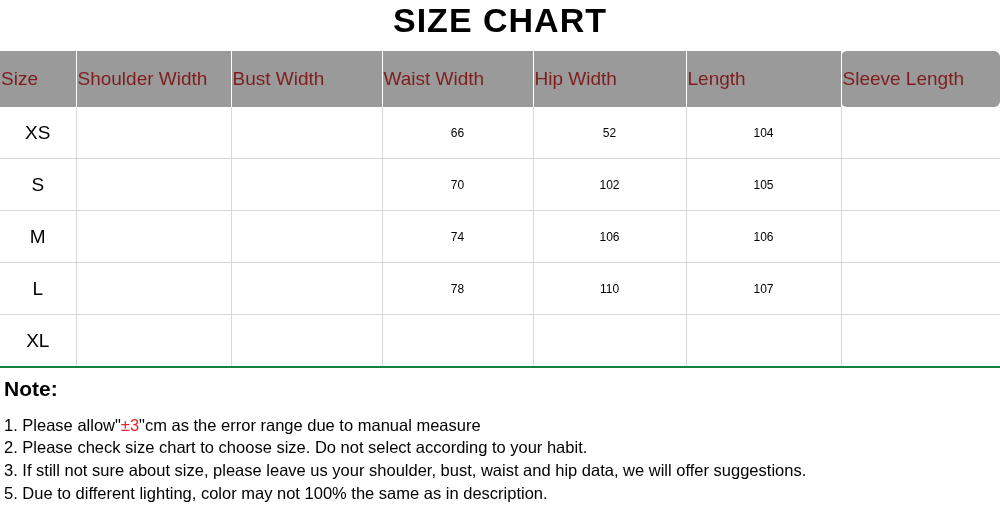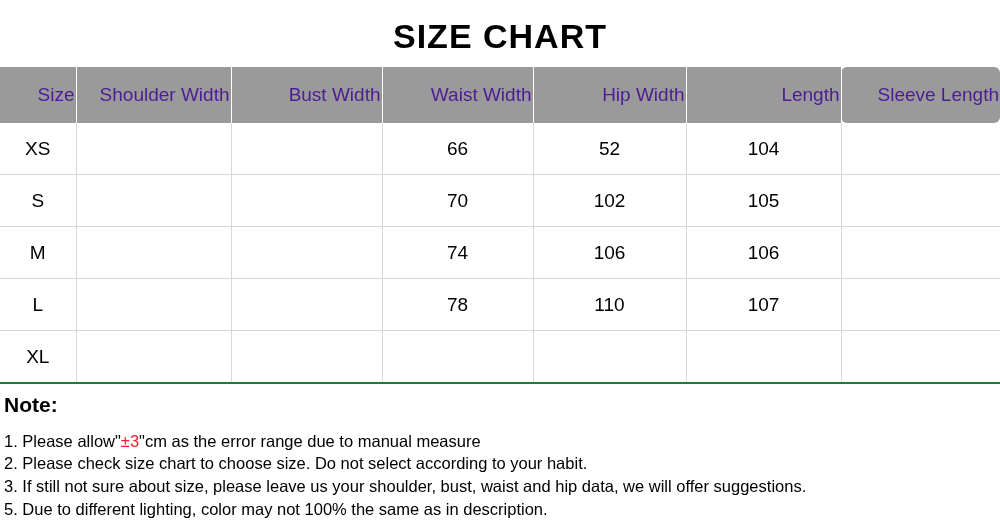--- a/index.html
+++ b/index.html
@@ -18,46 +18,46 @@
     width: 1000px;
     height: 522px;
     position: relative;
     box-sizing: border-box;
   }
   .title {
     text-align: center;
     font-size: 34px;
     font-weight: bold;
     letter-spacing: 1px;
-    padding-top: 18px;
+    padding-top: 2px;
     padding-bottom: 12px;
     line-height: 1.1;
   }
   table.size-table {
     width: 1000px;
     border-collapse: collapse;
     table-layout: fixed;
   }
   table.size-table th {
     background: #9a9a9a;
-    color: #4c1d95;
+    color: #7f1d1d;
     font-weight: normal;
     font-size: 19px;
     height: 54px;
     border-right: 1px solid #ffffff;
-    text-align: right;
+    text-align: left;
     vertical-align: middle;
   }
   table.size-table th:last-child {
     border-right: none;
     border-radius: 6px;
   }
   table.size-table td {
     height: 49px;
-    font-size: 19px;
+    font-size: 12px;
     text-align: center;
     vertical-align: middle;
     border-bottom: 1px solid #d8d8d8;
     border-right: 1px solid #d8d8d8;
     background: #ffffff;
   }
   table.size-table td:last-child {
     border-right: none;
   }
   table.size-table tr:last-child td {

